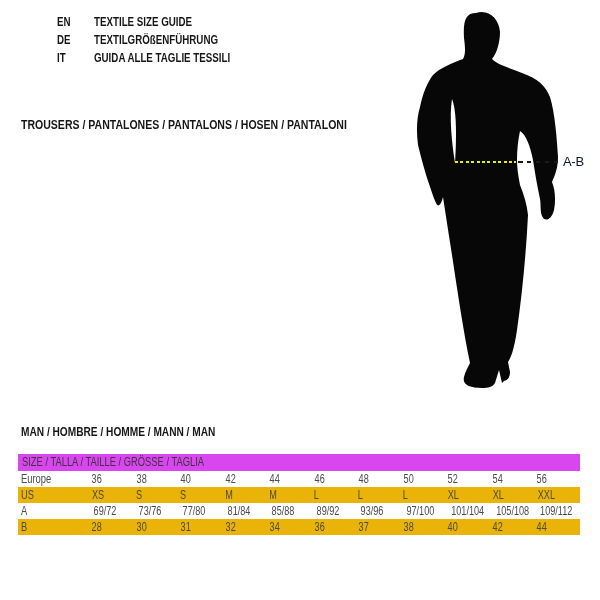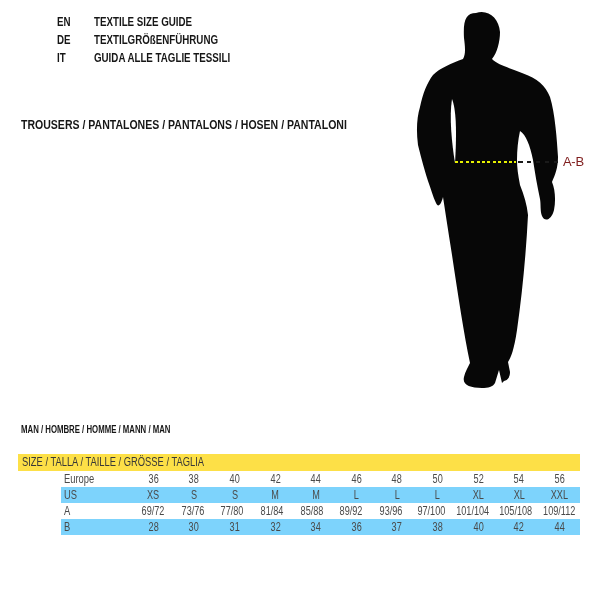--- a/index.html
+++ b/index.html
@@ -14,32 +14,32 @@
   .lang-row{height:18px;line-height:18px;font-size:12.5px;font-weight:bold;white-space:nowrap;}
   .lang-code{display:inline-block;width:37px;vertical-align:top;padding-left:36px;}
   .category-title{position:absolute;left:21px;top:109px;font-size:13.5px;font-weight:bold;white-space:nowrap;margin-top:8px;}
 
   
   .figure-svg{position:absolute;left:400px;top:5px;}
   .dash-yellow{position:absolute;left:455px;top:161px;width:61px;height:2px;
     background:repeating-linear-gradient(90deg,#e7f101 0 3px,rgba(0,0,0,0) 3px 5.4px);}
   .dash-black{position:absolute;left:518px;top:161px;width:44px;height:2px;
     background:repeating-linear-gradient(90deg,#1a1a1a 0 4.5px,rgba(0,0,0,0) 4.5px 9px);}
-  .measure-label{position:absolute;left:563px;top:154px;font-size:13px;color:#7f1d1d;letter-spacing:-0.3px;}
+  .measure-label{position:absolute;left:563px;top:154px;font-size:13px;color:#0f172a;letter-spacing:-0.3px;}
 
   
-  .section-title{position:absolute;left:21px;top:424px;font-size:10px;font-weight:bold;white-space:nowrap;}
+  .section-title{position:absolute;left:21px;top:424px;font-size:13px;font-weight:bold;white-space:nowrap;}
 
   
   .size-table{position:absolute;left:18px;top:454px;width:562px;font-size:12px;color:#4a4a4a;}
-  .thead{height:17px;line-height:17px;background:#fde047;color:#383838;padding-left:4px;white-space:nowrap;}
-  .trow{display:flex;height:16px;line-height:16px;margin-left:43px;}
-  .trow.stripe{background:#7dd3fc;}
+  .thead{height:17px;line-height:17px;background:#d946ef;color:#383838;padding-left:4px;white-space:nowrap;}
+  .trow{display:flex;height:16px;line-height:16px;}
+  .trow.stripe{background:#eab308;}
   .tlabel{width:72px;padding-left:3px;box-sizing:border-box;white-space:nowrap;}
-  .tcell{flex:1;text-align:center;white-space:nowrap;}
+  .tcell{flex:1;text-align:left;white-space:nowrap;}
   .tcell .condc{max-width:100%;}
 
   
   .footnotes{position:absolute;left:21px;top:556px;font-size:12.5px;font-weight:bold;line-height:17.5px;}
   .footnote-line{white-space:nowrap;}
 </style>
 </head>
 <body>
 
 <div class="page">

